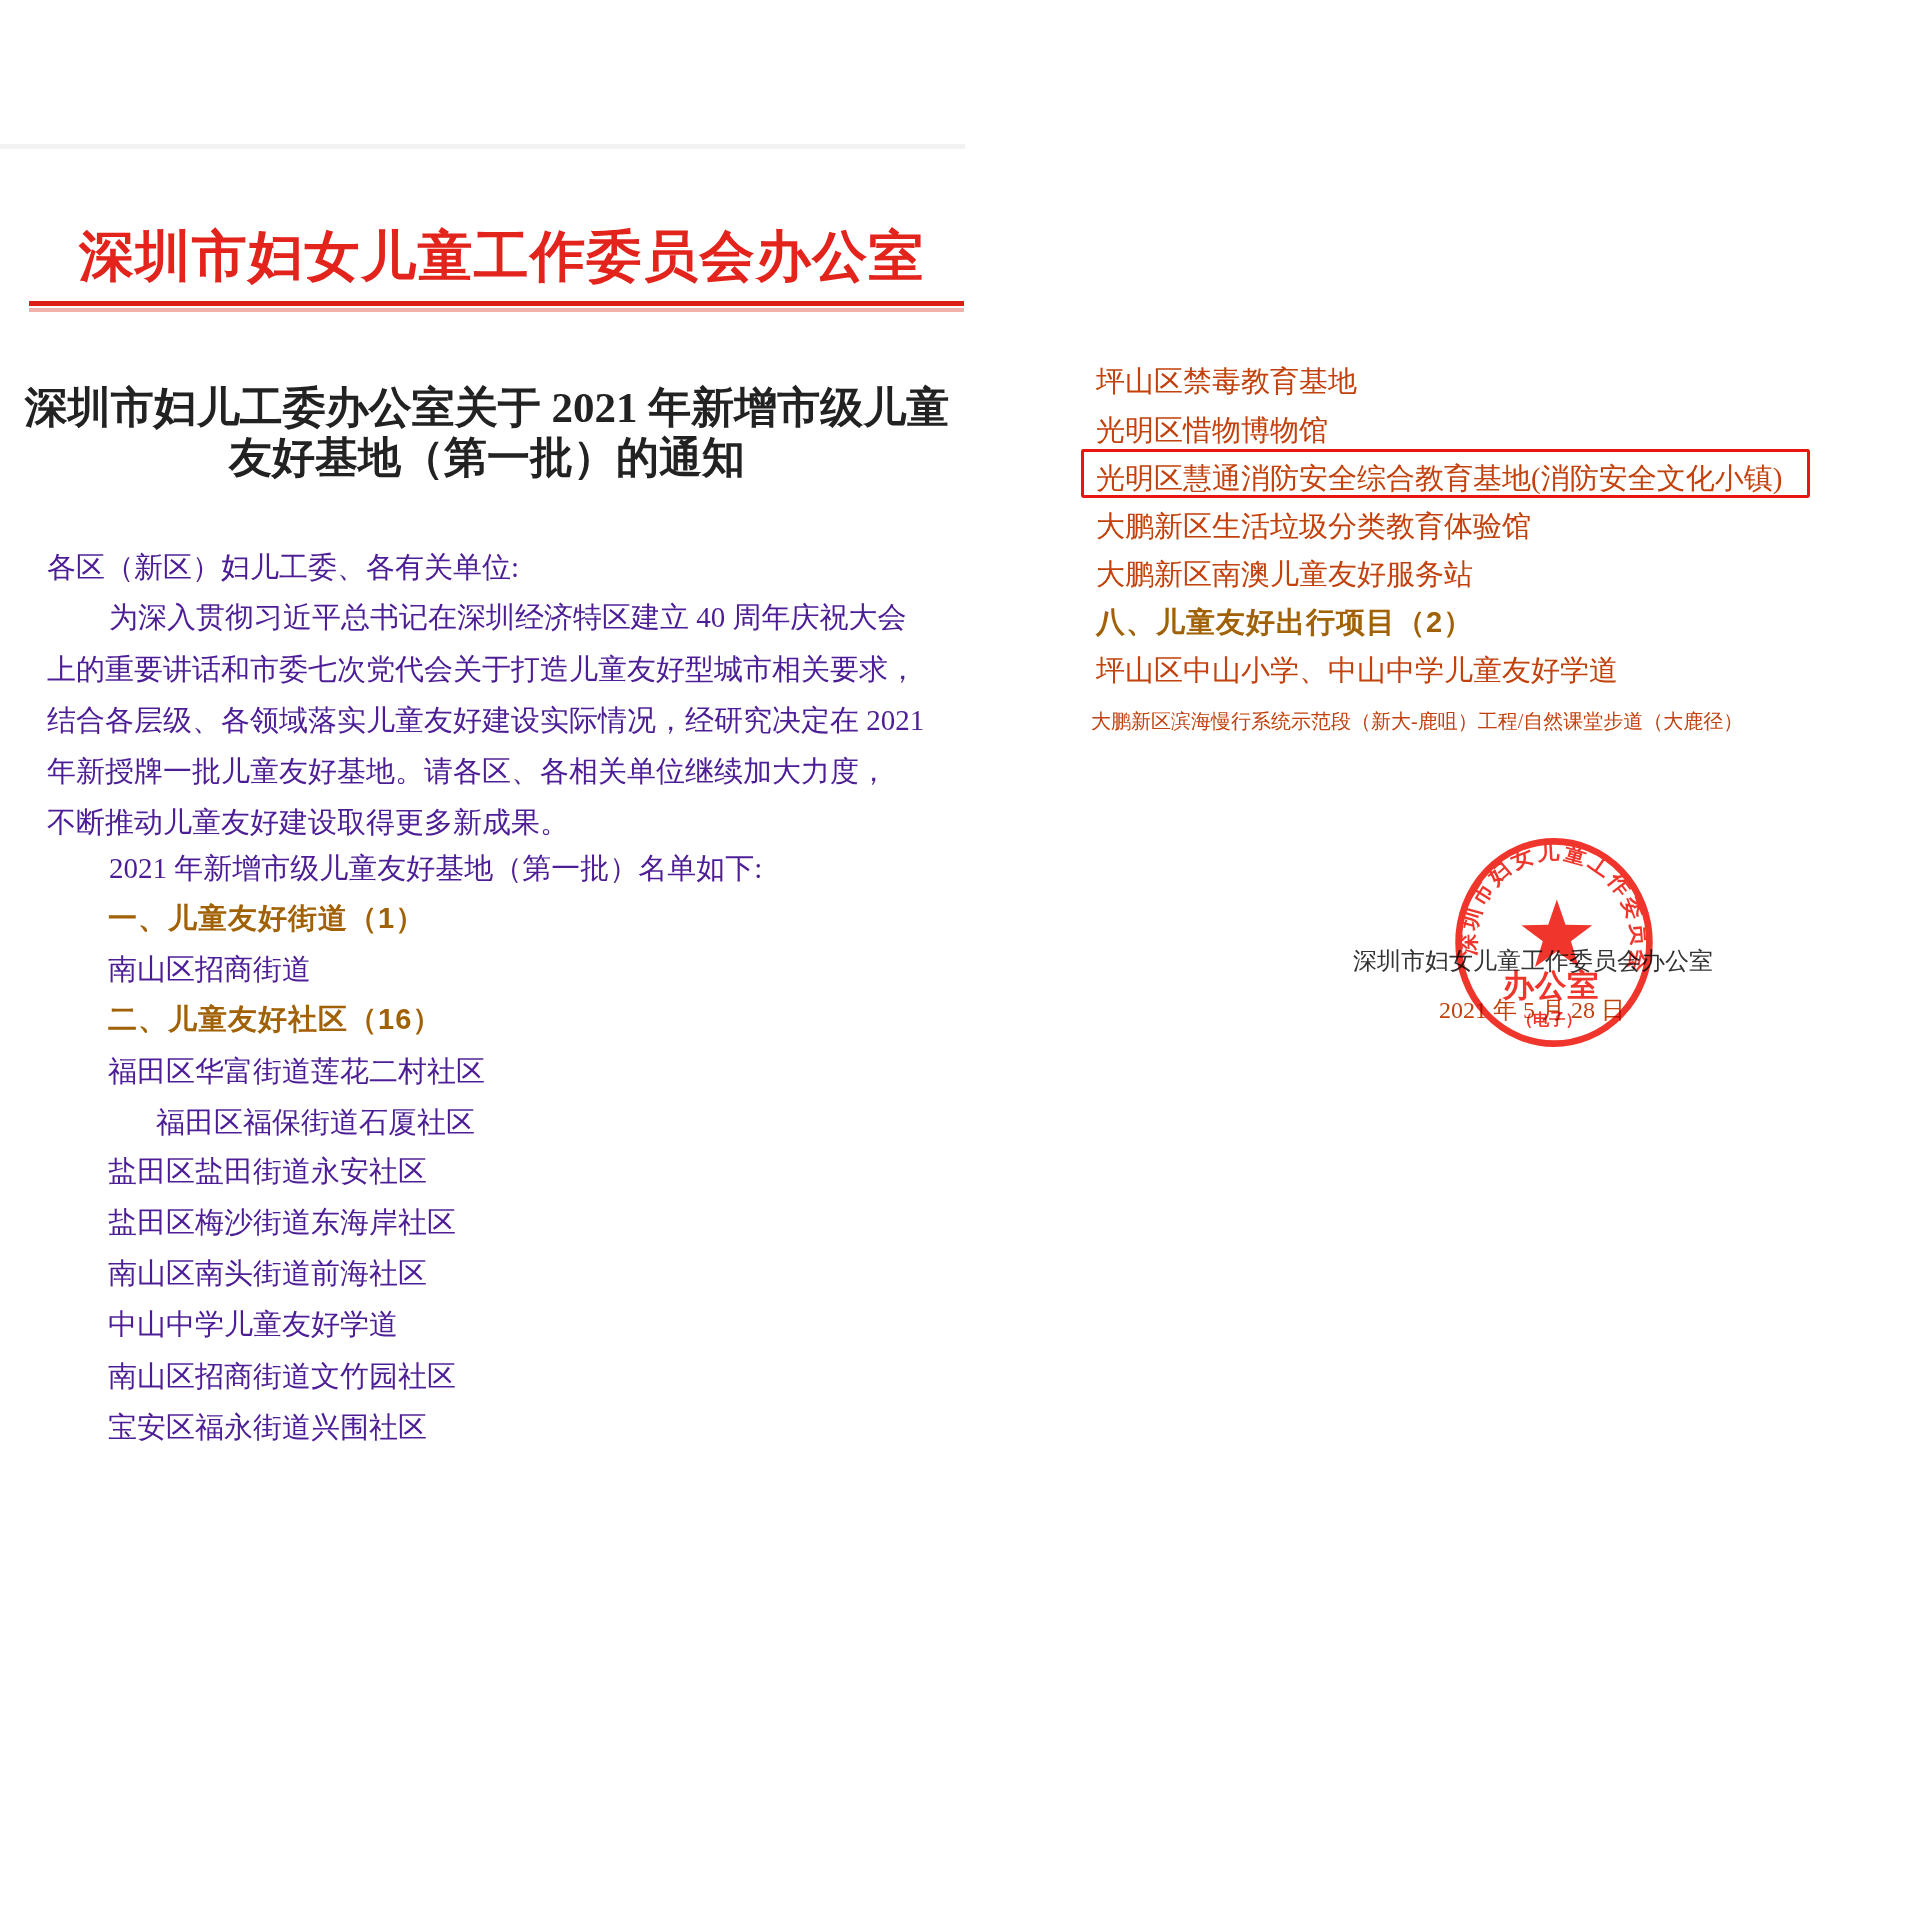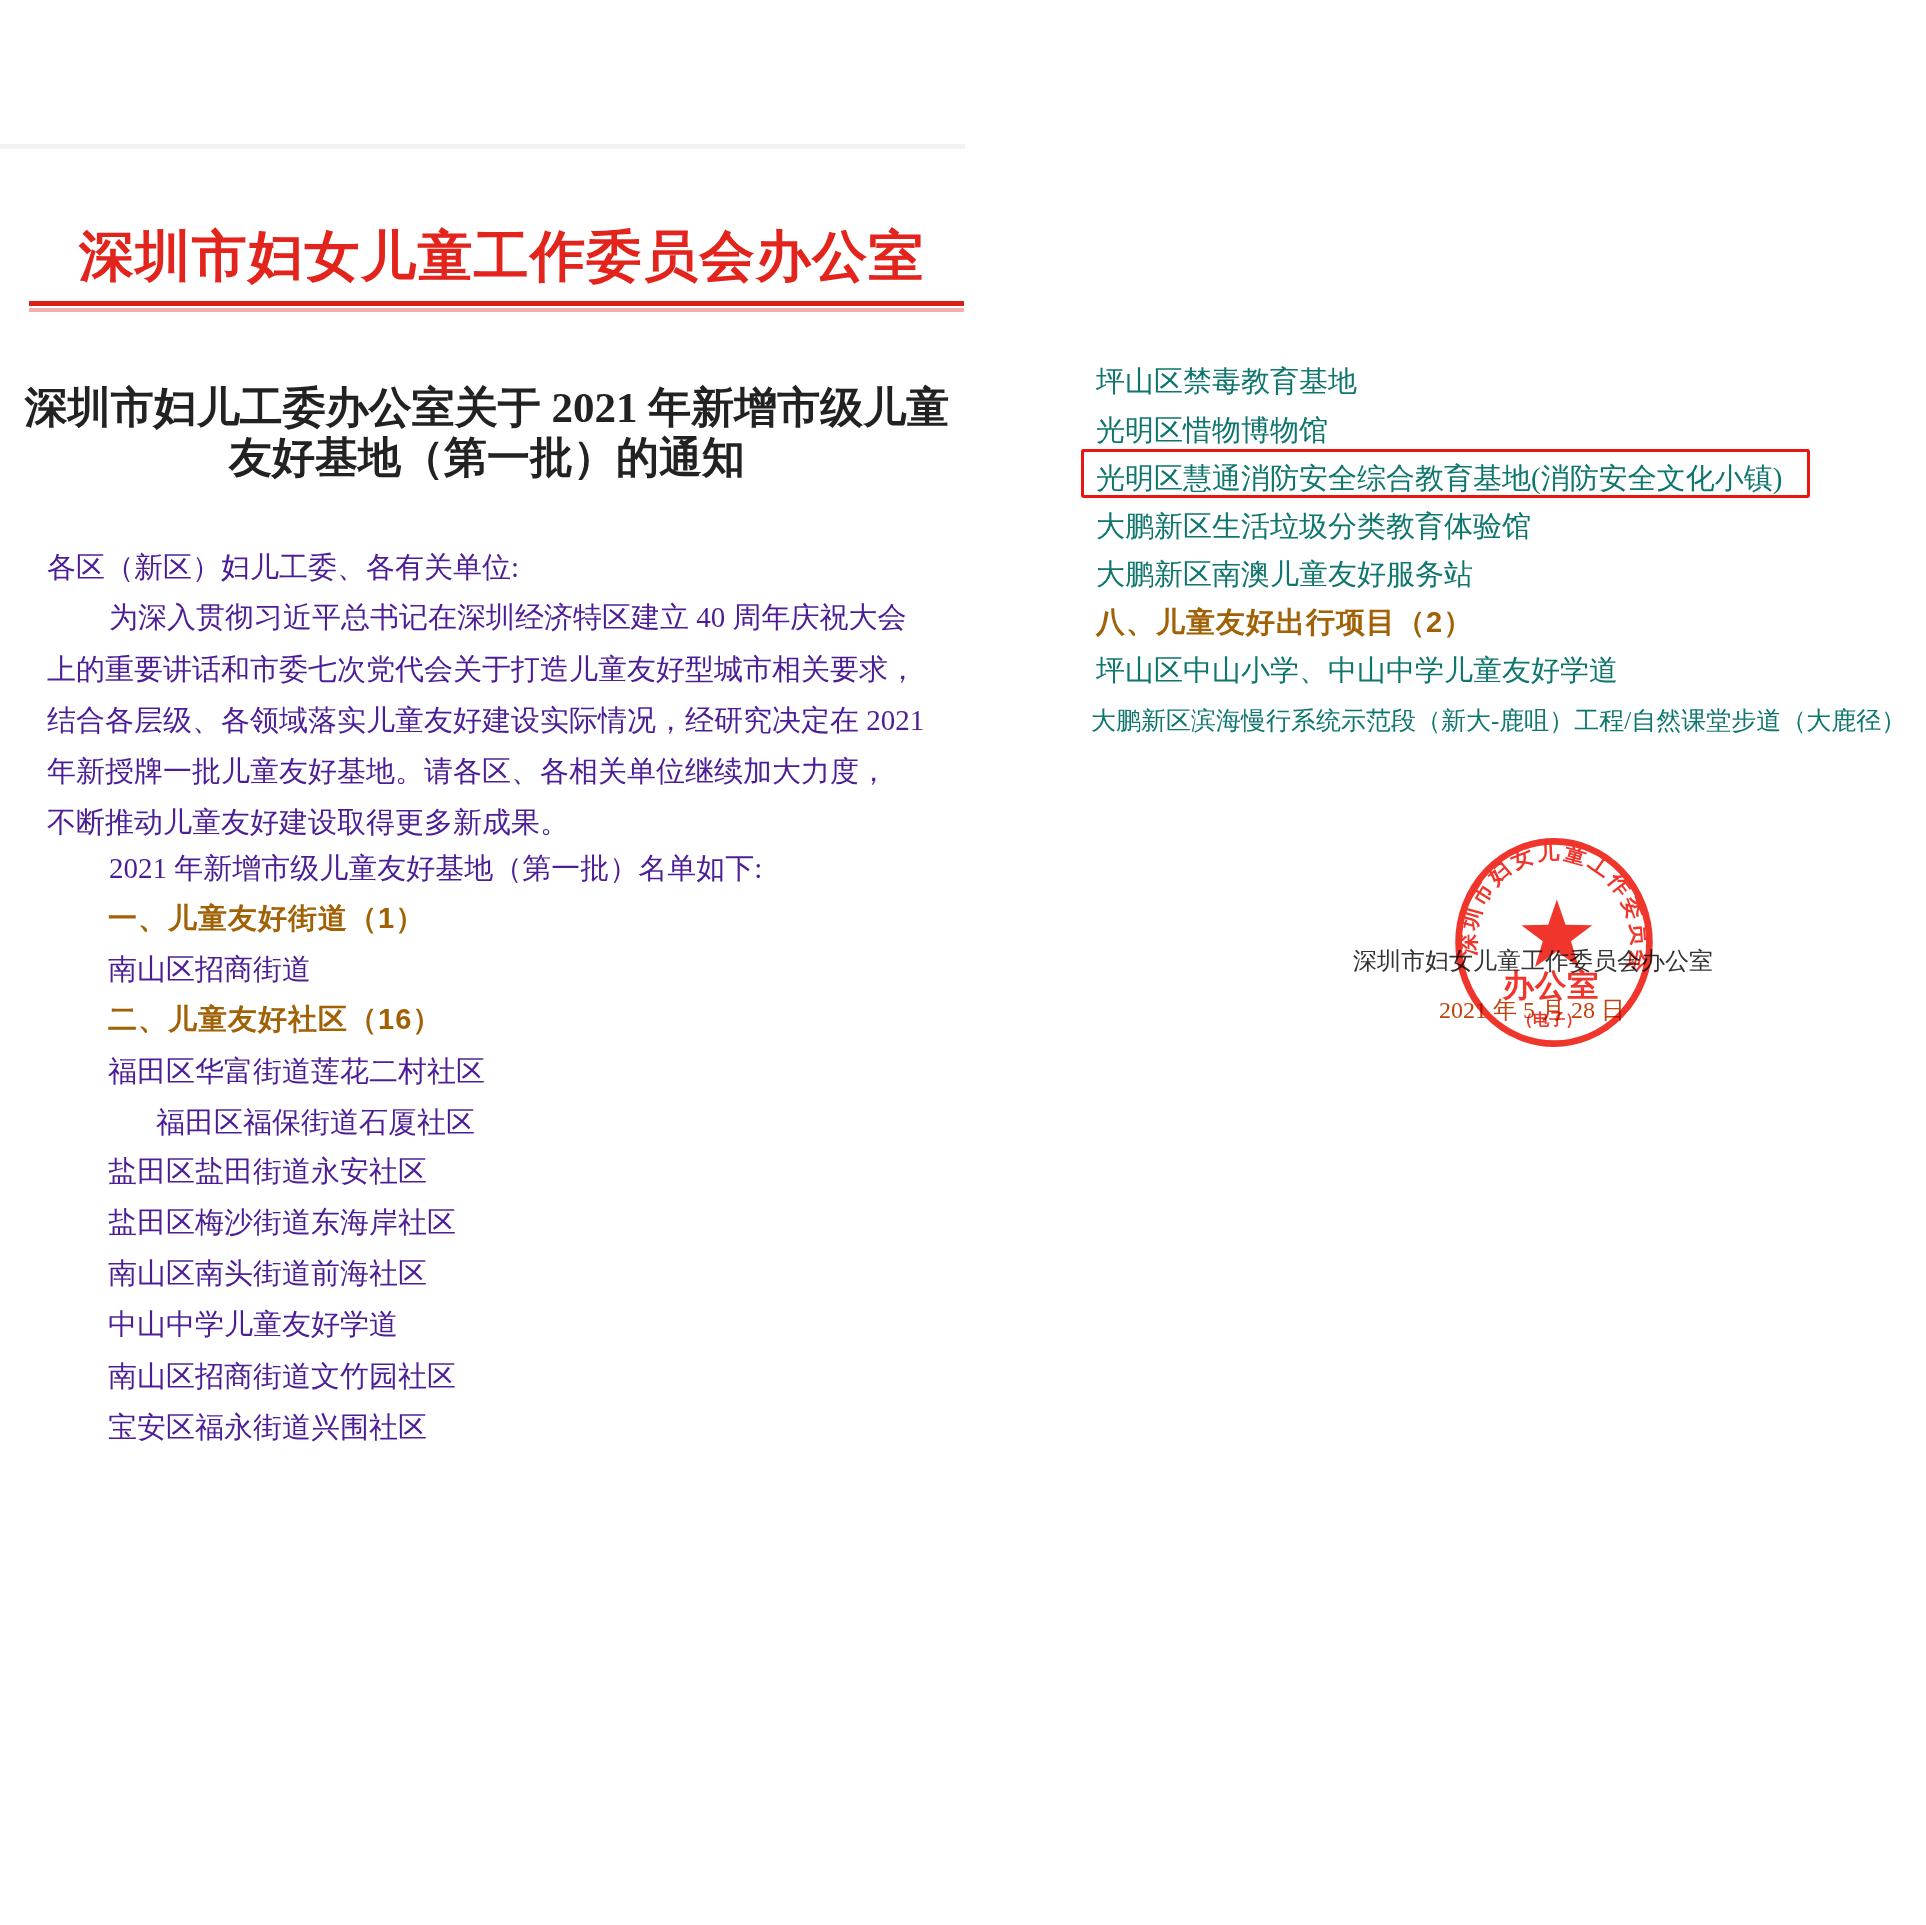--- a/index.html
+++ b/index.html
@@ -1,20 +1,20 @@
 <!DOCTYPE html>
 <html style="font-size:7.6px"><head>
 <meta charset="utf-8">
 <style>
   html,body{margin:0;padding:0;background:#ffffff;}
   .canvas{position:relative;width:1926px;height:1447px;background:#ffffff;overflow:hidden;}
   .serif{font-family:"Liberation Serif","DejaVu Serif",serif;}
   .heiti{font-family:"Liberation Sans","DejaVu Sans",sans-serif;font-weight:bold;}
   .line{position:absolute;white-space:nowrap;color:#4c1d95;font-size:29px;line-height:32px;}
-  .rline{position:absolute;white-space:nowrap;color:#0f766e;font-size:29px;line-height:32px;}
+  .rline{position:absolute;white-space:nowrap;color:#c2410c;font-size:29px;line-height:32px;}
   .bold-black{color:#a16207;}
   .letterhead{position:absolute;left:29px;top:228px;width:946px;text-align:center;
     color:#e3241d;font-size:55px;line-height:57px;font-weight:bold;letter-spacing:1.4px;white-space:nowrap;}
   .doc-title{position:absolute;left:9.6px;width:955px;text-align:center;color:#222222;
     font-size:43px;line-height:46px;font-weight:bold;white-space:nowrap;}
   .rule{position:absolute;left:29px;width:935px;}
   .hl-box{position:absolute;left:1081px;top:449px;width:723px;height:43px;
     border:3.8px solid #ea1510;border-radius:2.4px;background:transparent;}
   .gap-strip{position:absolute;left:0;top:144px;width:965px;height:5.3px;background:#f2f2f3;}
   .pagenum{position:absolute;left:831px;top:1544px;width:76px;text-align:center;
@@ -67,21 +67,21 @@
   <div class="rline serif" style="left:1096px;top:365px;">坪山区禁毒教育基地</div>
   <div class="rline serif" style="left:1096px;top:414px;">光明区惜物博物馆</div>
 
   <div class="hl-box"></div>
   <div class="rline serif" style="left:1096px;top:462px;">光明区慧通消防安全综合教育基地(消防安全文化小镇)</div>
 
   <div class="rline serif" style="left:1096px;top:510px;">大鹏新区生活垃圾分类教育体验馆</div>
   <div class="rline serif" style="left:1096px;top:558px;">大鹏新区南澳儿童友好服务站</div>
   <div class="rline heiti bold-black" style="left:1096px;top:606px;letter-spacing:1px;">八、儿童友好出行项目（2）</div>
   <div class="rline serif" style="left:1096px;top:654px;">坪山区中山小学、中山中学儿童友好学道</div>
-  <div class="rline serif" style="left:1091px;top:705px;font-size:25px;">大鹏新区滨海慢行系统示范段（新大-鹿咀）工程/自然课堂步道（大鹿径）</div>
+  <div class="rline serif" style="left:1091px;top:705px;font-size:20px;">大鹏新区滨海慢行系统示范段（新大-鹿咀）工程/自然课堂步道（大鹿径）</div>
 
   <div class="rline serif" style="left:1353px;top:945px;font-size:24px;color:#333;">深圳市妇女儿童工作委员会办公室</div>
   <div class="rline serif" style="left:1439px;top:994px;font-size:24px;color:#c2410c;">2021 年 5 月 28 日</div>
 
   <svg class="seal" width="220" height="229" viewBox="0 0 460 480">
     <ellipse cx="230" cy="240" rx="200" ry="212" fill="none" stroke="#ee1a0e" stroke-width="14"></ellipse>
     <path id="sealArc" d="M 72 291 A 165 175 0 1 1 388 291" fill="none"></path>
     <text fill="#ee1a0e" font-size="46" font-weight="bold" letter-spacing="6" font-family="Liberation Serif, DejaVu Serif, serif">
       <textPath href="#sealArc" startOffset="24">深圳市妇女儿童工作委员会</textPath>
     </text>

